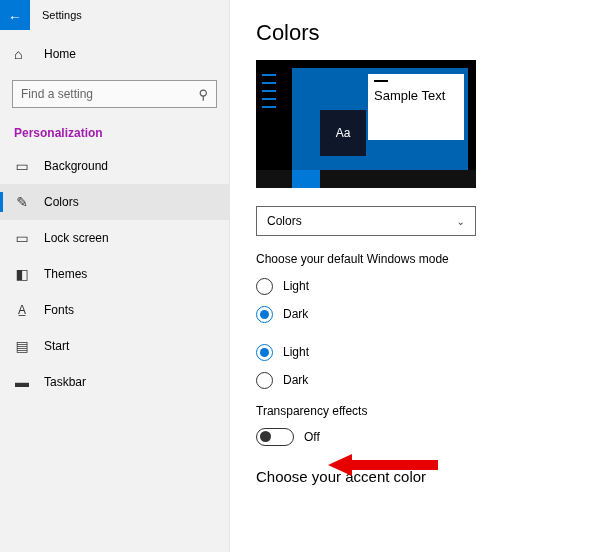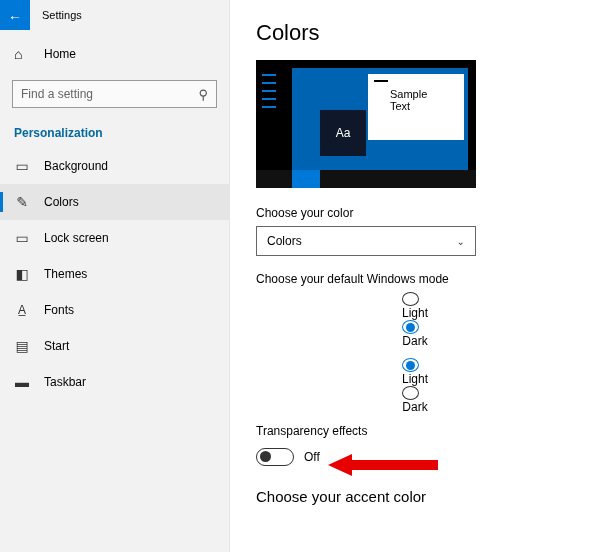--- a/index.html
+++ b/index.html
@@ -9,47 +9,47 @@
     .titlebar { height: 30px; display: flex; align-items: center; }
     .back-btn { width: 30px; height: 30px; background: #0078d7; color: #fff; display: flex; align-items: center; justify-content: center; font-size: 14px; }
     .title { font-size: 11px; margin-left: 12px; color: #000; }
 
     .home-row { display: flex; align-items: center; height: 36px; padding: 0 14px; margin-top: 6px; font-size: 12px; color: #000; }
     .home-row .ic { width: 16px; margin-right: 14px; font-size: 14px; }
 
     .searchbox { margin: 8px 12px; height: 28px; border: 1px solid #999; background: #fafafa; display: flex; align-items: center; padding: 0 8px; font-size: 12px; color: #666; justify-content: space-between; }
     .searchbox .mag { font-size: 13px; color: #555; }
 
-    .category { font-size: 12px; font-weight: 600; padding: 10px 14px 8px; color: #0369a1; }
+    .category { font-size: 12px; font-weight: 600; padding: 10px 14px 8px; color: #a21caf; }
 
     .nav-item { display: flex; align-items: center; height: 36px; padding: 0 14px; font-size: 12px; color: #000; position: relative; }
     .nav-item .ic { width: 16px; margin-right: 14px; font-size: 14px; display: flex; align-items: center; justify-content: center; color:#333; }
     .nav-item.selected { background: #e5e5e5; }
     .nav-item.selected::before { content:""; position:absolute; left:0; top:8px; bottom:8px; width:3px; background:#0078d7; }
 
     .main { flex: 1; padding: 20px 26px 0 26px; overflow:hidden; }
     .page-title { font-size: 22px; font-weight: 400; margin-bottom: 14px; }
 
     .preview { width: 220px; height: 128px; background: #000; position: relative; margin-bottom: 18px; }
     .prev-desktop { position: absolute; left: 36px; top: 8px; right: 8px; bottom: 18px; background: #0063b1; }
     .prev-window { position: absolute; right: 12px; top: 14px; width: 96px; height: 66px; background: #fff; }
     .prev-window-hdr { height: 10px; border-bottom: 0; display:flex; align-items:center; padding:4px 6px 0; }
     .prev-window-hdr .dash { width:14px; height:2px; background:#000; }
-    .prev-window .st { font-size: 11px; padding: 4px 22px; color:#000; }
+    .prev-window .st { font-size: 13px; padding: 4px 6px; color:#000; }
     .prev-tile { position:absolute; left:64px; top:50px; width:46px; height:46px; background:#0f172a; display:flex; align-items:center; justify-content:center; color:#fff; font-size:12px; }
     .prev-taskbar { position:absolute; left:0; right:0; bottom:0; height:18px; background:#111; }
     .prev-start { position:absolute; left:36px; bottom:0; width:28px; height:18px; background:#0078d7; }
     .prev-strip { position:absolute; left:0; top:8px; bottom:0; width:36px; background:#000; }
     .prev-strip .dot { width:14px; height:2px; background:#0078d7; margin:6px 0 0 6px; }
 
     .section-label { font-size: 12px; color: #000; margin-bottom: 6px; }
     .combo { width: 220px; height: 30px; border: 1px solid #666; display: flex; align-items: center; justify-content: space-between; padding: 0 10px; font-size: 12px; margin-bottom: 16px; background:#fff; }
     .combo .chev { font-size: 10px; color:#444; }
 
-    .radio-row { display:flex; align-items:center; height:28px; font-size:12px; color:#000;flex-direction:column; }
+    .radio-row { display:flex; align-items:center; height:28px; font-size:12px; color:#000; }
     .radio-outer { width:17px; height:17px; border:1.5px solid #333; border-radius:50%; margin-right:10px; display:flex; align-items:center; justify-content:center; }
     .radio-outer.checked { border-color:#0078d7; }
     .radio-inner { width:9px; height:9px; border-radius:50%; background:#0078d7; }
 
     .group-gap { height: 10px; }
 
     .toggle-row { display:flex; align-items:center; height:26px; margin-top:4px; }
     .toggle-pill { width:38px; height:18px; border:1.5px solid #333; border-radius:10px; position:relative; margin-right:10px; background:#fff; }
     .toggle-knob { width:11px; height:11px; border-radius:50%; background:#333; position:absolute; left:3px; top:2px; }
     .toggle-label { font-size:12px; }
@@ -129,21 +129,20 @@
     <div class="prev-window">
       <div class="prev-window-hdr">
           <div class="dash"></div>
         </div>
       <div class="st">Sample Text</div>
     </div>
     <div class="prev-taskbar"></div>
     <div class="prev-start"></div>
   </div>
 
-  <div class="section-label">Choose your color</div>
   <div class="combo">
     <span>Colors</span>
     <span class="chev">⌄</span>
   </div>
 
   <div class="section-label">Choose your default Windows mode</div>
   <div class="radio-row">
     <span class="radio-outer"></span>
     <span>Light</span>
   </div>

